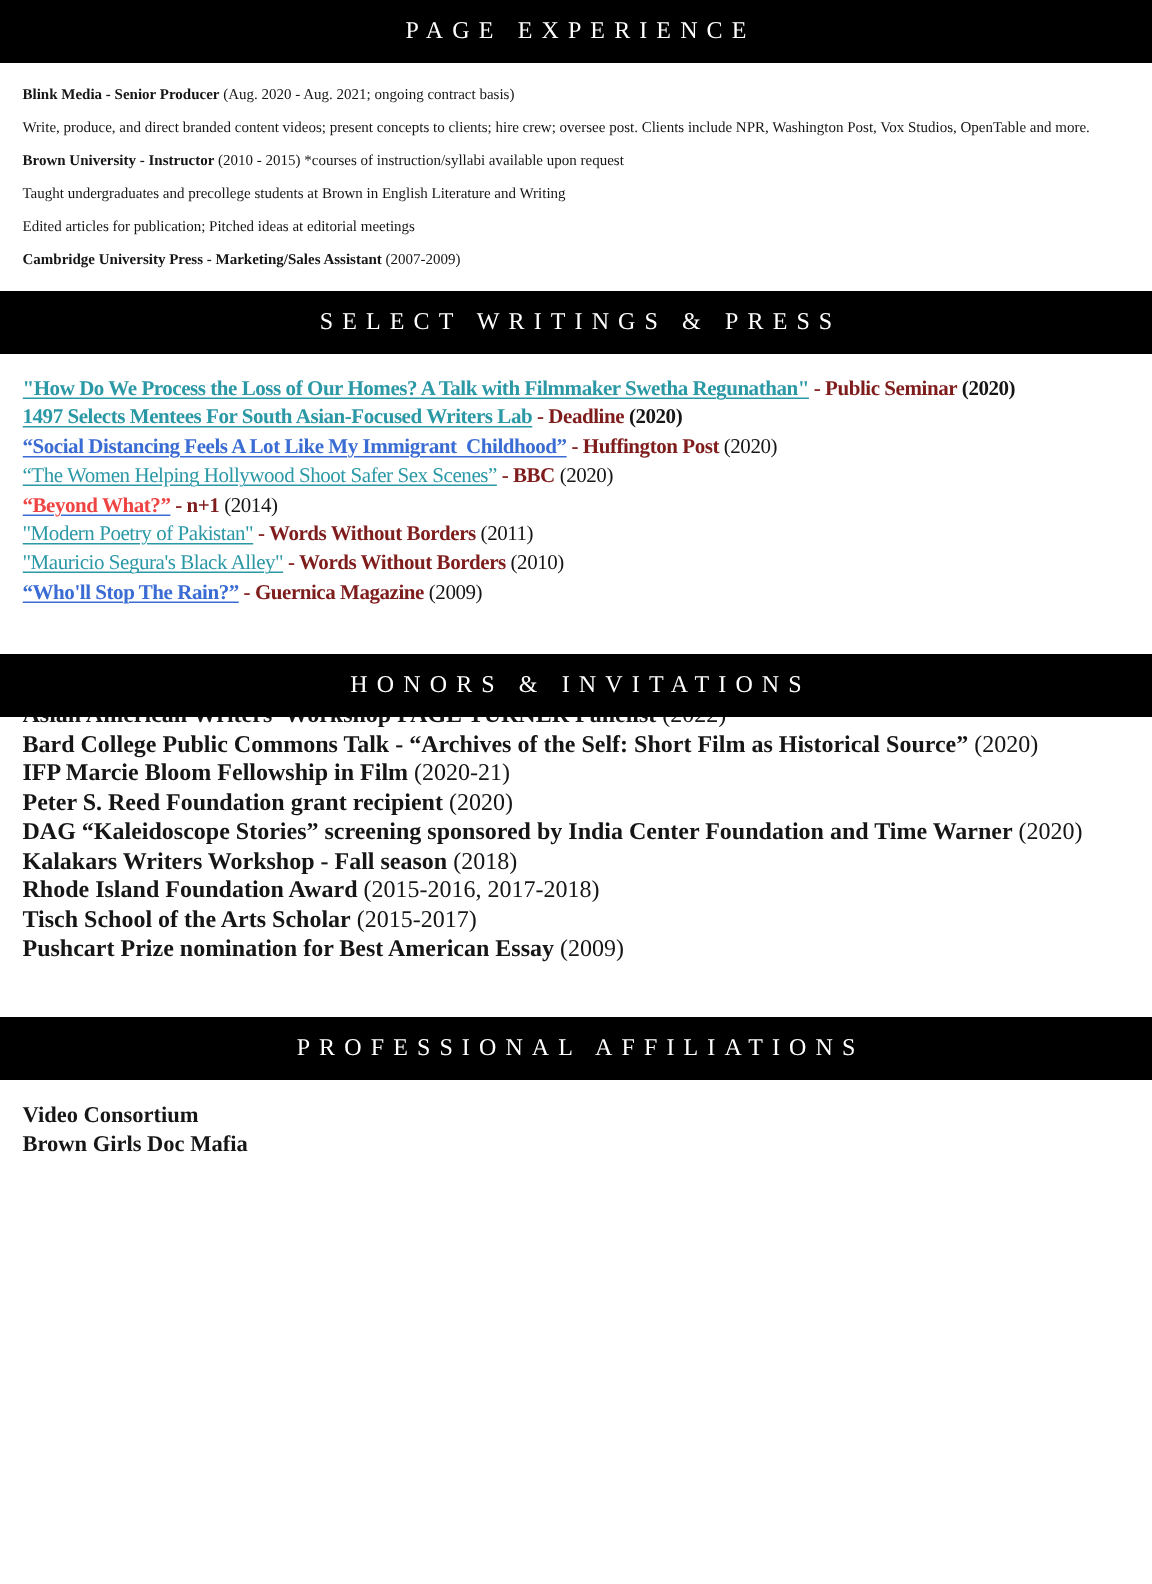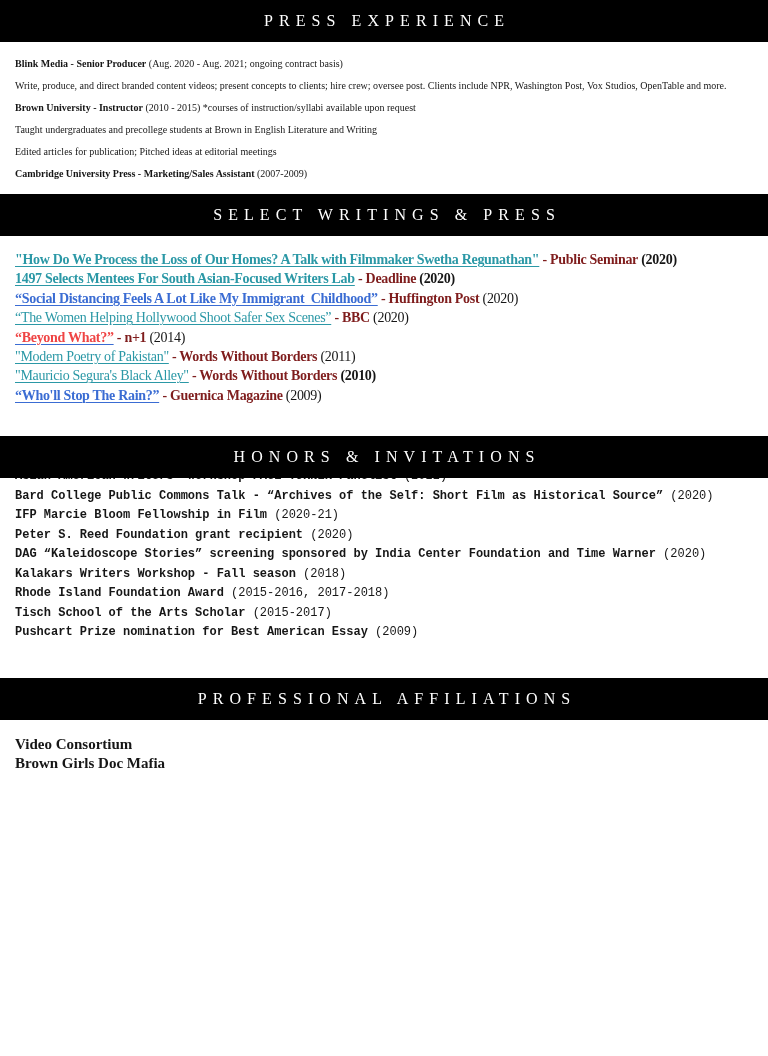--- a/index.html
+++ b/index.html
@@ -44,40 +44,40 @@
   .wline { white-space:nowrap; overflow:hidden; }
   .wline a {
     text-decoration:underline;
     text-underline-offset:2px;
     text-decoration-thickness:1px;
   }
   .wline b { font-weight:700; color:#7f1d1d; }
   .honors {
     margin-top:-11px;
     padding:0 15px 35px 15px;
-    font-size:12px;
+    font-size:16px;
     line-height:19.5px;
-    position:relative; z-index:1;font-family:Liberation Mono, monospace;
+    position:relative; z-index:1;
   }
   .hline { white-space:nowrap; overflow:hidden; }
   .hline b { font-weight:700; }
   .hline .hyear { font-weight:400; }
   .affiliations {
     padding:15px 15px 0 15px;
     font-size:15px;
     line-height:19.5px;
     font-weight:700;
     position:relative; z-index:1;
   }
 </style>
 </head>
 <body>
 
 <div class="bar">
-  <span class="bar-title">PRESS EXPERIENCE</span>
+  <span class="bar-title">PAGE EXPERIENCE</span>
 </div>
 <div class="work">
   <div>
     <div class="wk-head"><b>Blink Media - Senior Producer</b> <span>(Aug. 2020 - Aug. 2021; ongoing contract basis)</span></div>
     <div class="wk-desc">Write, produce, and direct branded content videos; present concepts to clients; hire crew; oversee post. Clients include NPR, Washington Post, Vox Studios, OpenTable and more.</div>
   </div>
   <div>
     <div class="wk-head"><b>Brown University - Instructor</b> <span>(2010 - 2015) *courses of instruction/syllabi available upon request</span></div>
     <div class="wk-desc">Taught undergraduates and precollege students at Brown in English Literature and Writing</div>
   </div>
@@ -92,21 +92,21 @@
 <div class="bar">
   <span class="bar-title">SELECT WRITINGS &amp; PRESS</span>
 </div>
 <div class="writings">
   <div class="wline"><a href="#" style="color: rgb(43, 152, 166); text-decoration-color: rgb(43, 152, 166); font-weight: 700;">"How Do We Process the Loss of Our Homes? A Talk with Filmmaker Swetha Regunathan"</a> <b>- Public Seminar</b> <span style="font-weight: 700;">(2020)</span></div>
   <div class="wline"><a href="#" style="color: rgb(43, 152, 166); text-decoration-color: rgb(43, 152, 166); font-weight: 700;">1497 Selects Mentees For South Asian-Focused Writers Lab</a> <b>- Deadline</b> <span style="font-weight: 700;">(2020)</span></div>
   <div class="wline"><a href="#" style="color: rgb(58, 108, 211); text-decoration-color: rgb(58, 108, 211); font-weight: 700;">“Social Distancing Feels A Lot Like My Immigrant&nbsp; Childhood”</a> <b>- Huffington Post</b> <span style="font-weight: 400;">(2020)</span></div>
   <div class="wline"><a href="#" style="color: rgb(43, 152, 166); text-decoration-color: rgb(43, 152, 166); font-weight: 400;">“The Women Helping Hollywood Shoot Safer Sex Scenes”</a> <b>- BBC</b> <span style="font-weight: 400;">(2020)</span></div>
   <div class="wline"><a href="#" style="color: #ef4444; text-decoration-color: rgb(58, 108, 211); font-weight: 700;">“Beyond What?”</a> <b>- n+1</b> <span style="font-weight: 400;">(2014)</span></div>
   <div class="wline"><a href="#" style="color: rgb(43, 152, 166); text-decoration-color: rgb(43, 152, 166); font-weight: 400;">"Modern Poetry of Pakistan"</a> <b>- Words Without Borders</b> <span style="font-weight: 400;">(2011)</span></div>
-  <div class="wline"><a href="#" style="color: rgb(43, 152, 166); text-decoration-color: rgb(43, 152, 166); font-weight: 400;">"Mauricio Segura's Black Alley"</a> <b>- Words Without Borders</b> <span style="font-weight: 700;">(2010)</span></div>
+  <div class="wline"><a href="#" style="color: rgb(43, 152, 166); text-decoration-color: rgb(43, 152, 166); font-weight: 400;">"Mauricio Segura's Black Alley"</a> <b>- Words Without Borders</b> <span style="font-weight: 400;">(2010)</span></div>
   <div class="wline"><a href="#" style="color: rgb(58, 108, 211); text-decoration-color: rgb(58, 108, 211); font-weight: 700;">“Who'll Stop The Rain?”</a> <b>- Guernica Magazine</b> <span style="font-weight: 400;">(2009)</span></div>
 </div>
 
 <div class="bar">
   <span class="bar-title">HONORS &amp; INVITATIONS</span>
 </div>
 <div class="honors">
   <div class="hline"><b>Asian American Writers' Workshop PAGE TURNER Panelist</b> <span class="hyear">(2022)</span></div>
   <div class="hline"><b>Bard College Public Commons Talk - “Archives of the Self: Short Film as Historical Source”</b> <span class="hyear">(2020)</span></div>
   <div class="hline"><b>IFP Marcie Bloom Fellowship in Film</b> <span class="hyear">(2020-21)</span></div>

